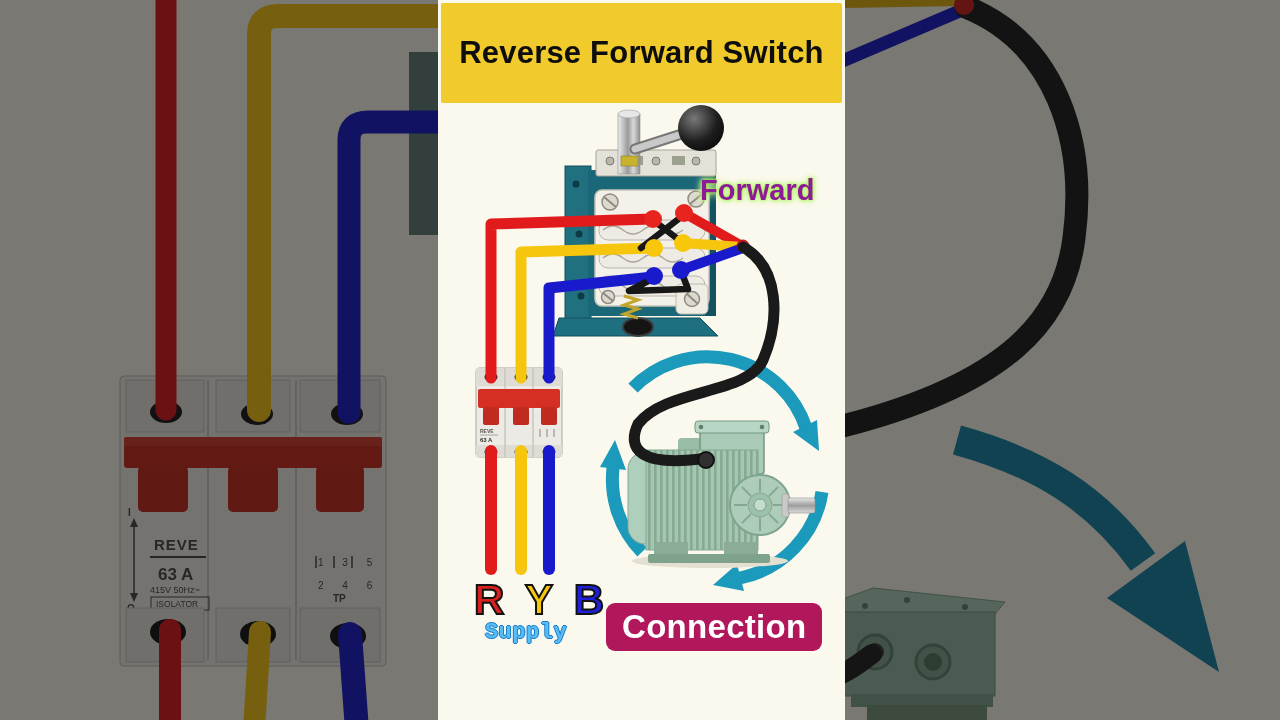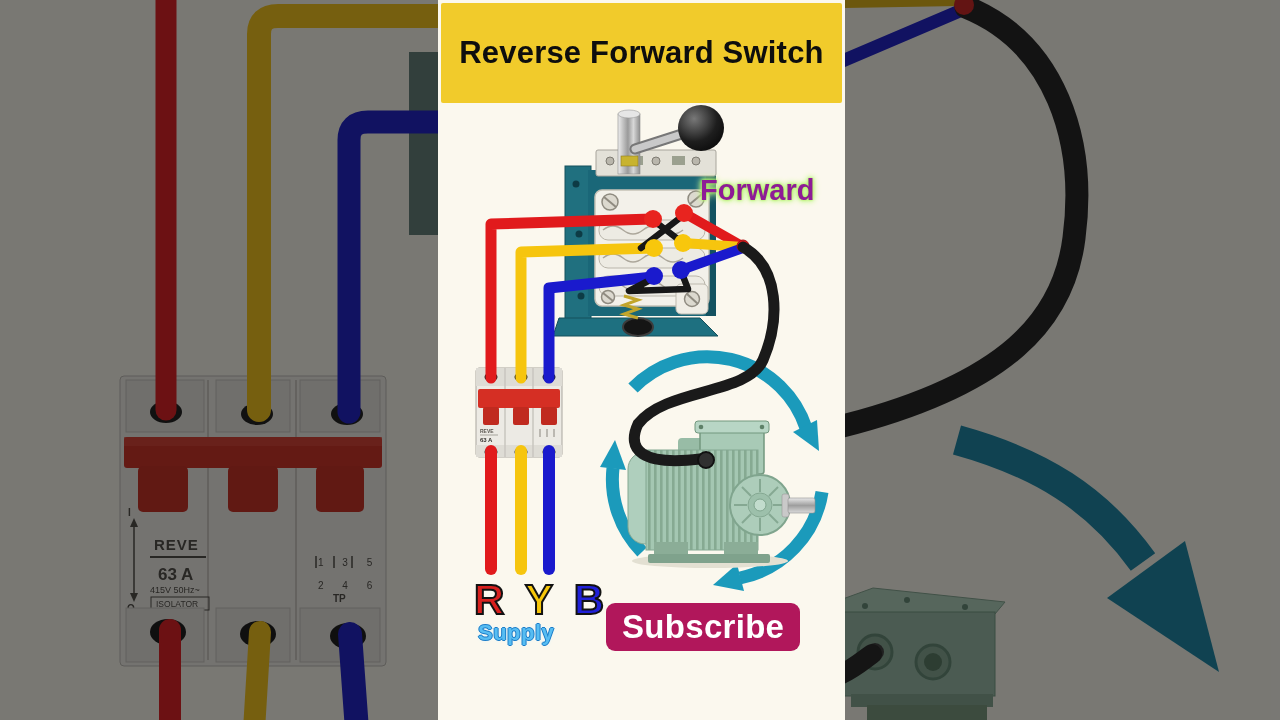--- a/index.html
+++ b/index.html
@@ -21,23 +21,23 @@
   #forward-label{position:absolute;left:262px;top:174px;font-size:29px;font-weight:800;
     color:#8E1B96;white-space:nowrap;
     text-shadow:0 0 2px #A9F35B,0 0 4px #A9F35B,0 0 6px #C8F88C,0 0 9px #D9FBAC;}
 
   #ryb-label{position:absolute;left:36px;top:576px;font-size:42px;font-weight:800;
     -webkit-text-stroke:2px #121212;letter-spacing:0;}
   #ryb-label .ph{display:inline-block;}
   #ryb-label .ph+ .ph{margin-left:9px;}
   .ph-r{color:#D8201E;} .ph-y{color:#F7C70A;} .ph-b{color:#2020D8;}
 
-  #supply-label{position:absolute;left:40px;top:620px;width:96px;text-align:left;
+  #supply-label{position:absolute;left:40px;top:620px;width:96px;text-align:center;
     font-size:22px;font-weight:800;color:#57BDF2;letter-spacing:.5px;
-    text-shadow:1px 0 0 #1A7CC8,-1px 0 0 #1A7CC8,0 1px 0 #1A7CC8,0 -1px 0 #1A7CC8,0 0 4px #DFF4FF;}
+    text-shadow:1px 0 0 #1A7CC8,-1px 0 0 #1A7CC8,0 1px 0 #1A7CC8,0 -1px 0 #1A7CC8,0 0 4px #DFF4FF;font-family:Liberation Mono, monospace;}
 
   #subscribe-button{position:absolute;left:168px;top:603px;height:48px;
     background:#B1175B;border-radius:9px;display:flex;align-items:center;
     padding:0 16px;cursor:pointer;}
   #subscribe-button span{font-size:33px;font-weight:700;color:#FFFFFF;letter-spacing:.3px;}
 </style>
 </head>
 <body>
 
 <div id="stage">
@@ -285,21 +285,21 @@
       <span class="ph ph-r">R</span>
       <span class="ph ph-y">Y</span>
       <span class="ph ph-b">B</span>
     </div>
 
     <div id="forward-label">Forward</div>
 
     <div id="supply-label">Supply</div>
 
     <div id="subscribe-button">
-      <span>Subscribe</span>
+      <span>Connection</span>
     </div>
   </div>
 
   <div class="panel" id="panel-right">
     <svg class="absvg" width="435" height="720" viewBox="0 0 435 720">
       <g fill="none" stroke-linecap="round">
         <path d="M-5,4 L114,2" stroke="#D8AC12" stroke-width="8"></path>
         <path d="M117,10 L-5,62" stroke="#1A1CC0" stroke-width="13"></path>
         <path d="M121,7 C210,43 242,140 229,238 C219,318 165,385 -10,428" stroke="#1F1F1F" stroke-width="23"></path>
       </g>

